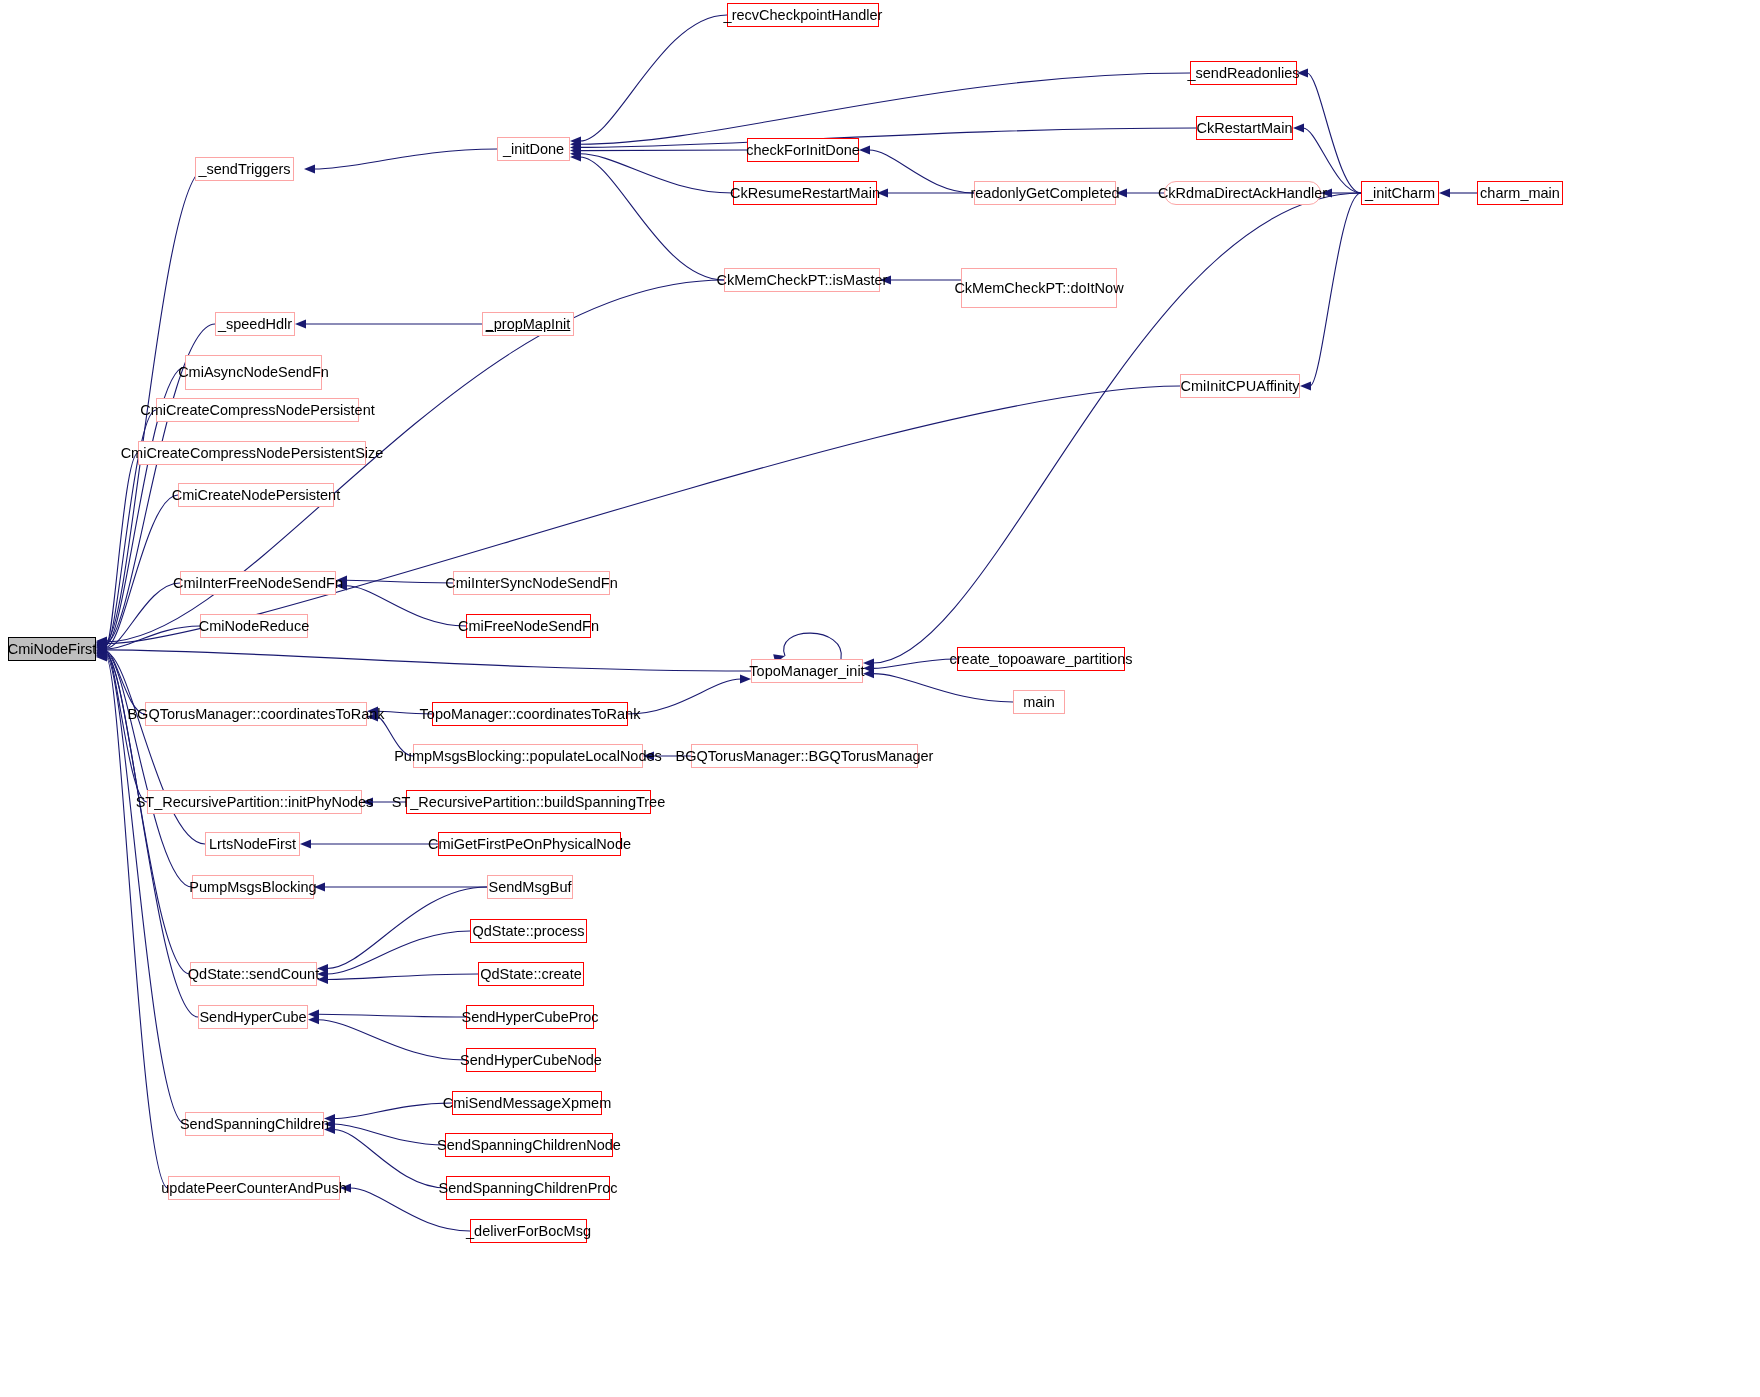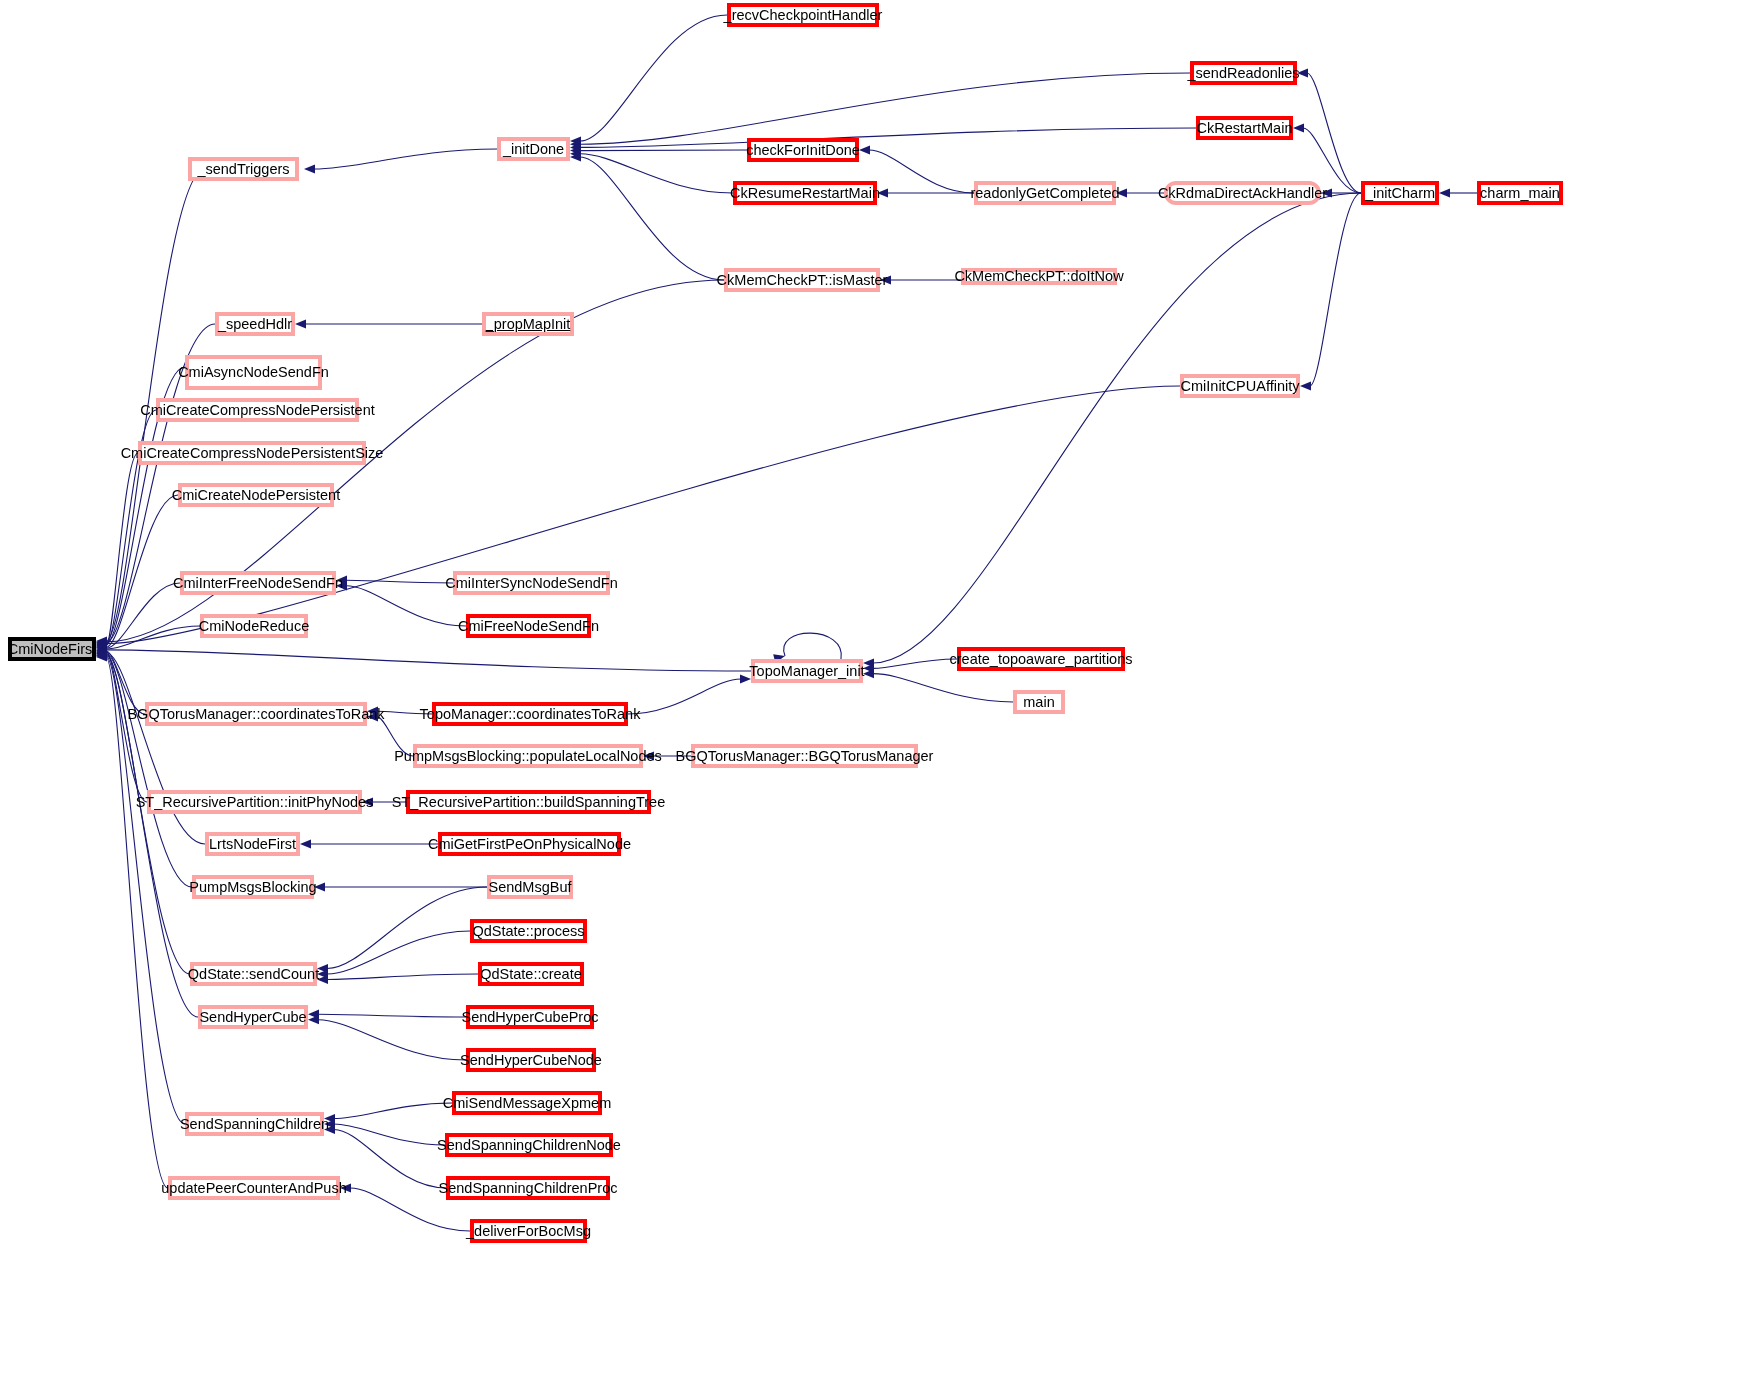--- a/index.html
+++ b/index.html
@@ -9,21 +9,21 @@
     background:#ffffff;
     font-family:"Liberation Sans", sans-serif;
     overflow:hidden;
   }
   #edges{position:absolute;left:0;top:0;width:1760px;height:1397px;}
   .node{
     position:absolute;
     box-sizing:border-box;
     display:flex;align-items:center;justify-content:center;
     background:#ffffff;
-    border:4px solid #fca5a5;
+    border:1px solid #fca5a5;
     color:#000000;
     font-size:14.5px;
     line-height:1;
     white-space:nowrap;
     letter-spacing:0px;
     padding:0 6px;
     z-index:5;
   }
   .node.red{border-color:#ff0000;}
   .node.root{background:#bfbfbf;border-color:#000000;}
@@ -146,21 +146,21 @@
       <path d="M 446 1188 C 395.6 1188, 361.72 1129.5, 334 1129.5" fill="none" stroke="#191970" stroke-width="1.1"></path>
       <polygon points="324.0,1129.5 335.0,1134.1 335.0,1124.9" fill="#191970"></polygon>
       <path d="M 168 1188 C 140.1 1188, 121.345 657, 106 657" fill="none" stroke="#191970" stroke-width="1.1"></path>
       <polygon points="96.0,657.0 107.0,661.6 107.0,652.4" fill="#191970"></polygon>
       <path d="M 470 1231 C 416 1231, 379.7 1188, 350 1188" fill="none" stroke="#191970" stroke-width="1.1"></path>
       <polygon points="340.0,1188.0 351.0,1192.6 351.0,1183.4" fill="#191970"></polygon>
     </svg>
 <div class="node root" style="left: 8px; top: 637px; width: 88px; height: 24px;">
       <span>CmiNodeFirst</span>
     </div>
-    <div class="node" style="left: 188px; top: 157px; width: 111px; height: 24px;">
+    <div class="node" style="left: 195px; top: 157px; width: 99px; height: 24px;">
       <span>_sendTriggers</span>
     </div>
     <div class="node" style="left: 497px; top: 137px; width: 73px; height: 24px;">
       <span>_initDone</span>
     </div>
     <div class="node red" style="left: 727px; top: 3px; width: 152px; height: 24px;">
       <span>_recvCheckpointHandler</span>
     </div>
     <div class="node red" style="left: 1190px; top: 61px; width: 107px; height: 24px;">
       <span>_sendReadonlies</span>
@@ -182,21 +182,21 @@
     </div>
     <div class="node red" style="left: 1361px; top: 181px; width: 78px; height: 24px;">
       <span>_initCharm</span>
     </div>
     <div class="node red" style="left: 1477px; top: 181px; width: 86px; height: 24px;">
       <span>charm_main</span>
     </div>
     <div class="node" style="left: 724px; top: 268px; width: 156px; height: 24px;">
       <span>CkMemCheckPT::isMaster</span>
     </div>
-    <div class="node" style="left: 961px; top: 268px; width: 156px; height: 17px;">
+    <div class="node" style="left: 961px; top: 268px; width: 156px; height: 40px;">
       <span>CkMemCheckPT::doItNow</span>
     </div>
     <div class="node" style="left: 215px; top: 312px; width: 80px; height: 24px;">
       <span>_speedHdlr</span>
     </div>
     <div class="node" style="left: 482px; top: 312px; width: 92px; height: 24px; text-decoration: underline;">
       <span>_propMapInit</span>
     </div>
     <div class="node" style="left: 1180px; top: 374px; width: 120px; height: 24px;">
       <span>CmiInitCPUAffinity</span>

